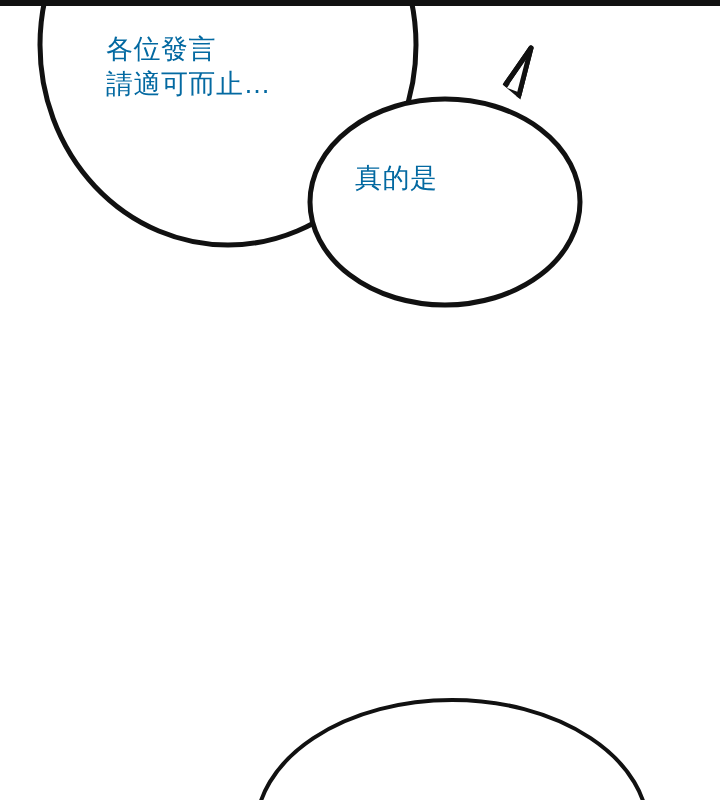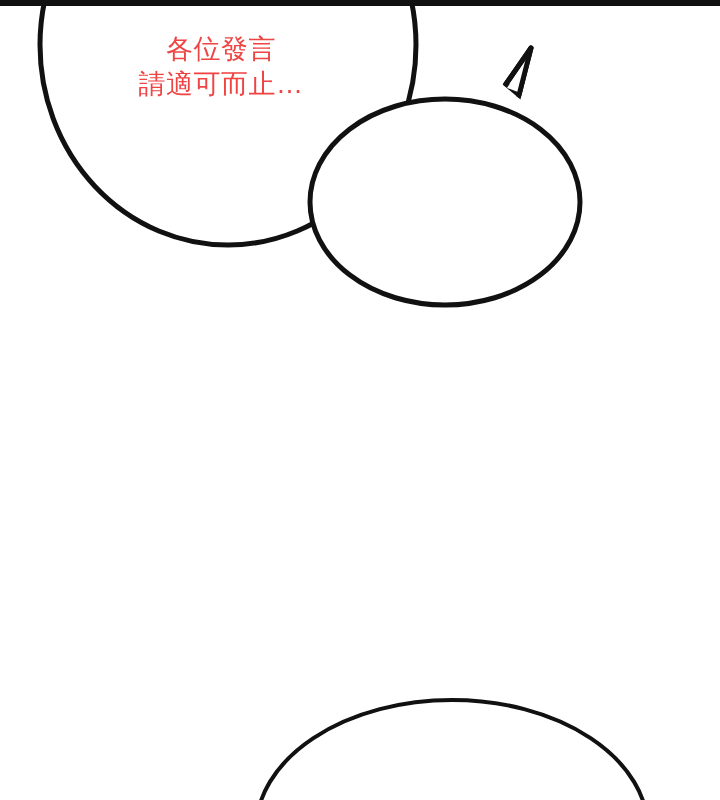--- a/index.html
+++ b/index.html
@@ -20,22 +20,21 @@
   }
   #panel-art {
     position: absolute;
     left: 0;
     top: 0;
     width: 720px;
     height: 800px;
   }
   .bubble-text {
     position: absolute;
-    color: #ef4444;
-    text-align: center;
+    color: #0369a1;
     line-height: 1.28;
     white-space: pre;
     letter-spacing: 0.5px;
     -webkit-font-smoothing: antialiased;
   }
   #bubble-1-text {
     left: 106px;
     top: 32px;
     width: 230px;
     font-size: 27px;
@@ -68,14 +67,15 @@
     </g>
 
     <ellipse cx="452" cy="830" rx="196" ry="130" fill="#ffffff" stroke="#111111" stroke-width="4"></ellipse>
 
     <rect x="0" y="0" width="720" height="6" fill="#111111"></rect>
   </svg>
 
   <div class="bubble-text" id="bubble-1-text">各位發言
 請適可而止…</div>
 
+  <div class="bubble-text" id="bubble-2-text">真的是</div>
 
 </div>
 
 </body></html>

